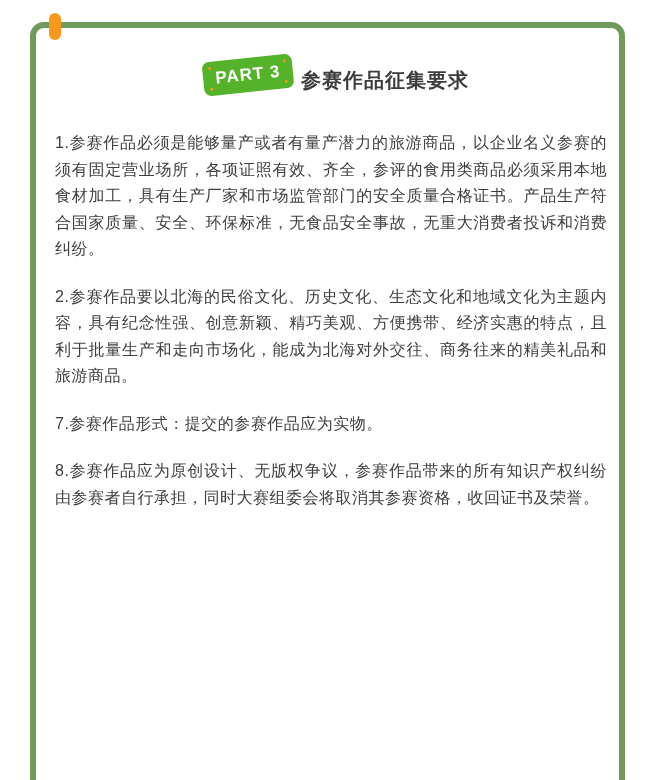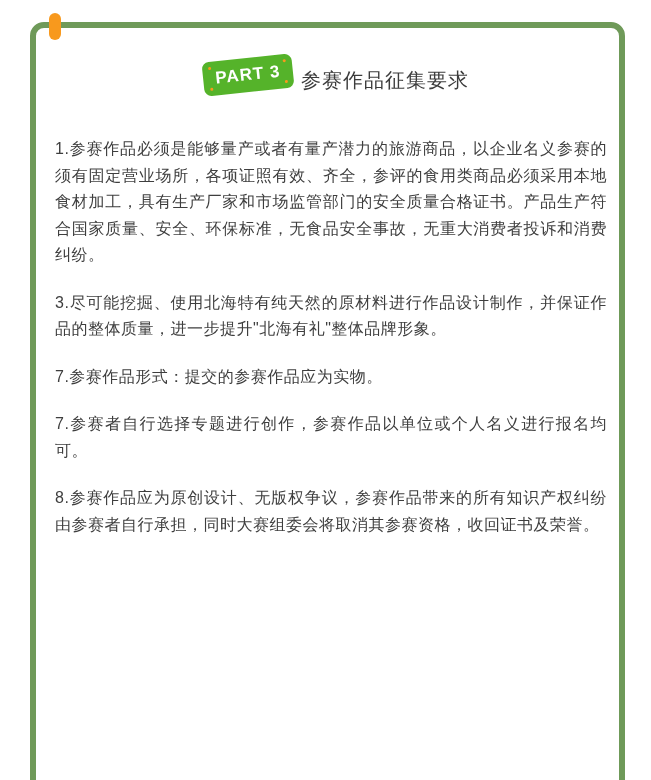--- a/index.html
+++ b/index.html
@@ -58,38 +58,38 @@
   }
   .dot-tl { left: 6px;  top: 5px; }
   .dot-tr { right: 6px; top: 5px; }
   .dot-bl { left: 6px;  bottom: 5px; }
   .dot-br { right: 6px; bottom: 5px; }
 
   .section-title {
     position: absolute;
     left: 301px; top: 67px;
     font-size: 20px;
-    font-weight: normal;
+    font-weight: bold;
     color: #3c3c3c;
     letter-spacing: 1px;
     white-space: nowrap;
   }
 
   .content {
     position: absolute;
     left: 55px; top: 127px;
     width: 552px;
   }
   .content p {
     font-size: 16px;
     line-height: 26.5px;
     letter-spacing: 0.5px;
     color: #3e3e3e;
     text-align: justify;
-    margin: 9px 0 21px 0;
+    margin: 3px 0 21px 0;
   }
 </style>
 </head>
 <body>
 
 <div class="page">
 
   <div class="frame"></div>
   <div class="accent-pill"></div>
 
@@ -98,19 +98,18 @@
     <span class="badge-dot dot-tr"></span>
     <span class="badge-dot dot-bl"></span>
     <span class="badge-dot dot-br"></span>
     <span class="badge-label">PART 3</span>
   </div>
 
   <div class="section-title">参赛作品征集要求</div>
 
   <div class="content">
     <p>1.参赛作品必须是能够量产或者有量产潜力的旅游商品，以企业名义参赛的须有固定营业场所，各项证照有效、齐全，参评的食用类商品必须采用本地食材加工，具有生产厂家和市场监管部门的安全质量合格证书。产品生产符合国家质量、安全、环保标准，无食品安全事故，无重大消费者投诉和消费纠纷。</p>
-    <p>3.尽可能挖掘、使用北海特有纯天然的原材料进行作品设计制作，并保证作品的整体质量，进一步提升"北海有礼"整体品牌形象。</p>
+    <p>2.参赛作品要以北海的民俗文化、历史文化、生态文化和地域文化为主题内容，具有纪念性强、创意新颖、精巧美观、方便携带、经济实惠的特点，且利于批量生产和走向市场化，能成为北海对外交往、商务往来的精美礼品和旅游商品。</p>
     <p>7.参赛作品形式：提交的参赛作品应为实物。</p>
-    <p>7.参赛者自行选择专题进行创作，参赛作品以单位或个人名义进行报名均可。</p>
     <p>8.参赛作品应为原创设计、无版权争议，参赛作品带来的所有知识产权纠纷由参赛者自行承担，同时大赛组委会将取消其参赛资格，收回证书及荣誉。</p>
   </div>
 
 </div>
 
 </body></html>

